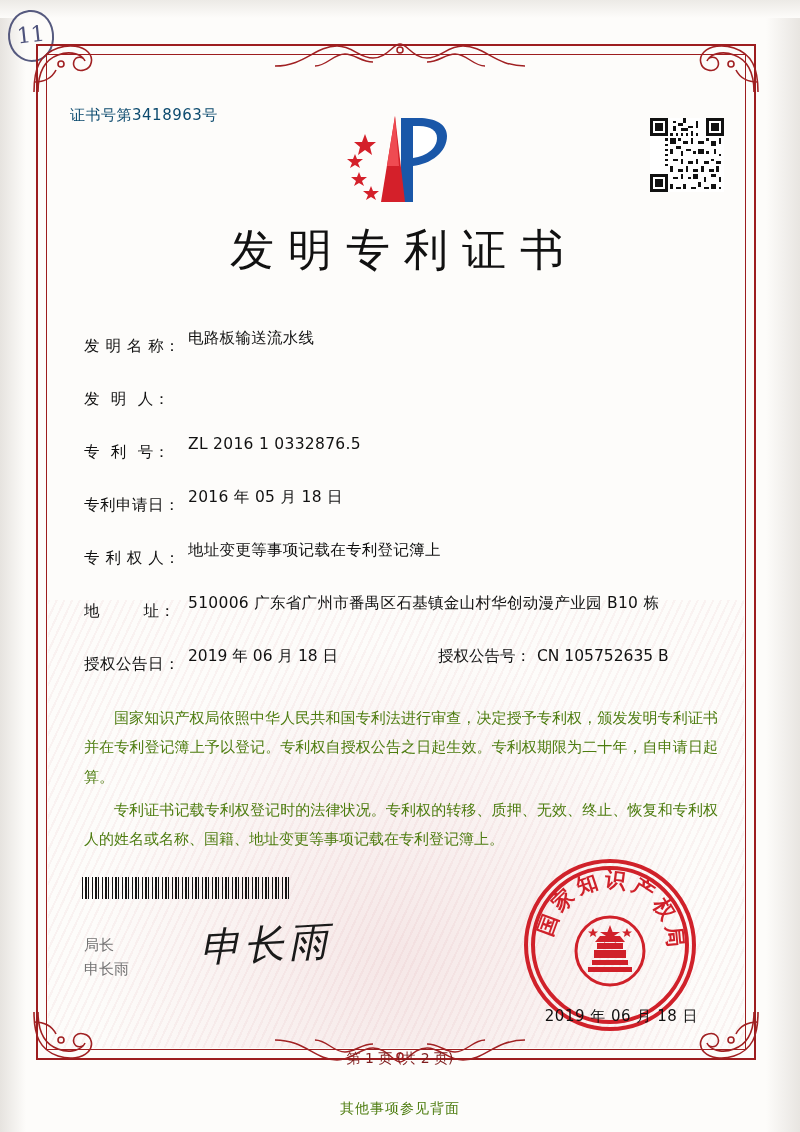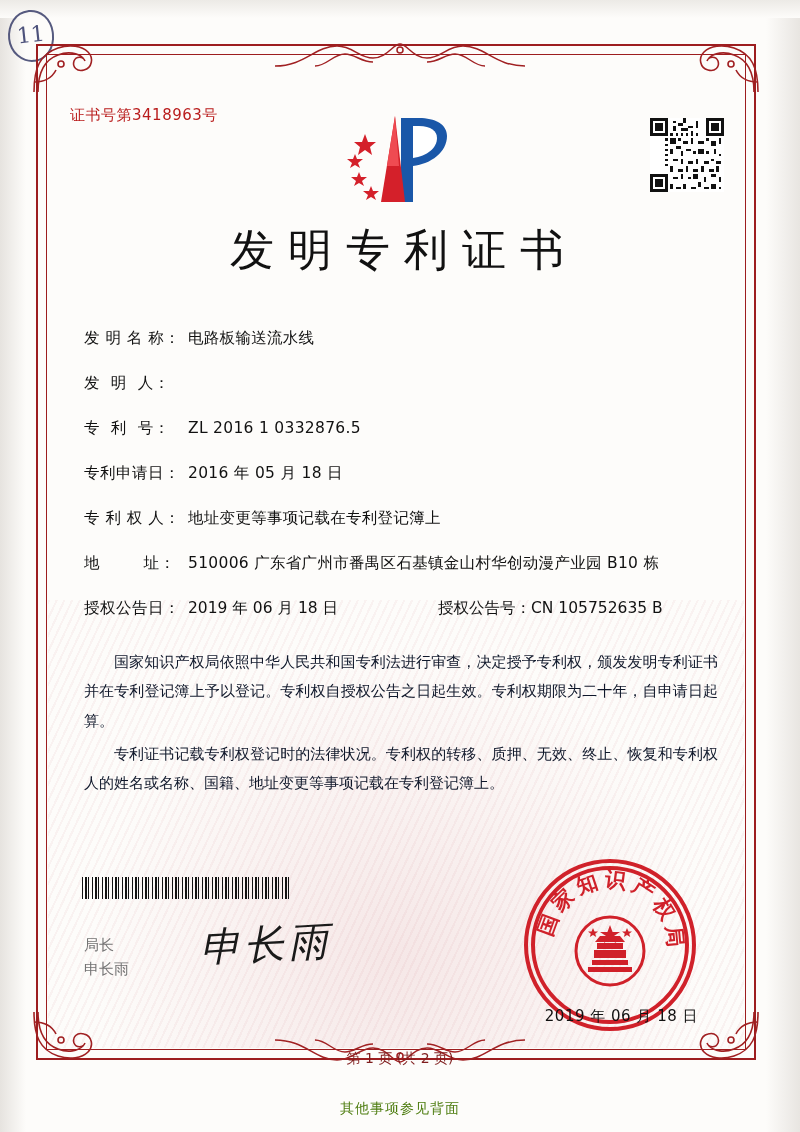--- a/index.html
+++ b/index.html
@@ -99,21 +99,21 @@
 
   
   .content {
     position: absolute;
     left: 70px; right: 76px; top: 96px;
   }
 
   .cert-no {
     font-family: "DejaVu Sans", "Liberation Sans", sans-serif;
     font-size: 15px;
-    color: #b91c1c;
+    color: #0c4a6e;
     letter-spacing: .5px;
     margin-top: 10px;
   }
 
   
   .qr {
     position: absolute;
     right: 0; top: 22px;
     width: 74px; height: 74px;
   }
@@ -149,35 +149,36 @@
     font-size: 15.5px;
     color: #111;
     margin-bottom: 21px;
     line-height: 1.55;
   }
   .field .lbl {
     width: 104px;
     flex: 0 0 104px;
     white-space: pre;
     letter-spacing: .5px;
+    margin-top: 8px;
   }
   .field .val {
     flex: 1;
     letter-spacing: .3px;
   }
   .inline-row { display: flex; flex: 1; }
   .inline-row .a { flex: 0 0 250px; }
 
   .paras {
     margin-top: 28px;
     padding-left: 14px;
     padding-right: 6px;
     font-size: 15px;
     line-height: 1.95;
-    color: #0f172a;
+    color: #4d7c0f;
     text-align: justify;
   }
   .paras p {
     margin: 0 0 4px 0;
     text-indent: 2em;
   }
 
   
   .bottom {
     position: absolute;
@@ -461,21 +462,21 @@
       </div>
       <div class="field">
         <div class="lbl">地        址：</div>
         <div class="val">510006 广东省广州市番禺区石基镇金山村华创动漫产业园 B10 栋</div>
       </div>
       <div class="field">
         <div class="lbl">授权公告日：</div>
         <div class="inline-row">
           <div class="a">2019 年 06 月 18 日</div>
           <div>授权公告号：</div>
-          <div style="">CN 105752635 B</div>
+          <div style="margin-left:6px">CN 105752635 B</div>
         </div>
       </div>
     </div>
 
     <div class="paras">
       <p>国家知识产权局依照中华人民共和国专利法进行审查，决定授予专利权，颁发发明专利证书并在专利登记簿上予以登记。专利权自授权公告之日起生效。专利权期限为二十年，自申请日起算。</p>
       <p>专利证书记载专利权登记时的法律状况。专利权的转移、质押、无效、终止、恢复和专利权人的姓名或名称、国籍、地址变更等事项记载在专利登记簿上。</p>
     </div>
   </div>
 

